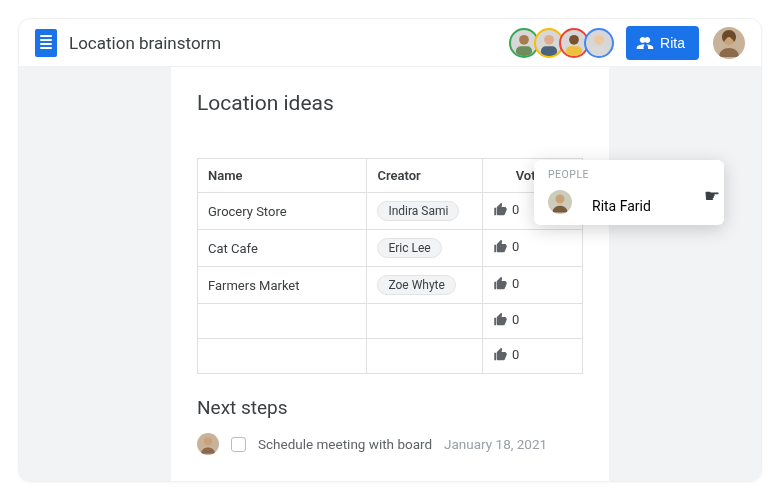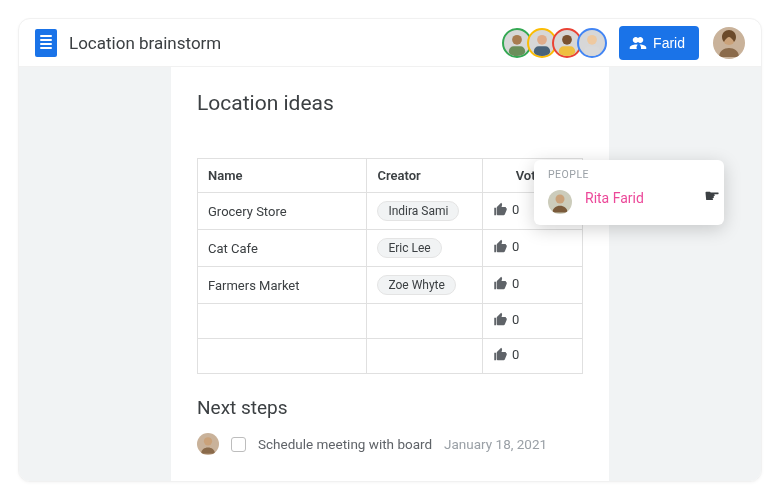--- a/index.html
+++ b/index.html
@@ -208,25 +208,25 @@
     z-index: 10;
   }
   .people-popover .pp-label{
     font-size:10.5px;
     letter-spacing:0.5px;
     color:#9aa0a6;
     padding: 0 14px 4px 14px;
   }
   .pp-row{
     display:flex;
-    align-items:flex-start;
-    gap:13px;
+    align-items:flex-end;
+    gap:20px;
     padding: 5px 14px;
     font-size:14px;
-    color:#ec4899;
+    color:#000000;
     cursor:pointer;
   }
   .pp-avatar{
     width:24px;height:24px;border-radius:50%;
     overflow:hidden;background:#ccb;
   }
   .pp-avatar svg{width:100%;height:100%;}
   .cursor-hand{
     position:absolute;
     top: 118px;
@@ -269,21 +269,21 @@
           <svg viewBox="0 0 32 32">
             <circle cx="16" cy="12" r="6" fill="#eec9a0"></circle>
             <rect x="6" y="20" width="20" height="12" rx="6" fill="#d9d9d9"></rect>
           </svg>
         </div>
     </div>
     <button class="share-btn">
       <svg viewBox="0 0 24 24">
           <path d="M15 12c2.21 0 4-1.79 4-4s-1.79-4-4-4-4 1.79-4 4 1.79 4 4 4zm-6 0c2.21 0 4-1.79 4-4S11.21 4 9 4 5 5.79 5 8s1.79 4 4 4zm0 2c-2.67 0-8 1.34-8 4v2h9.5c-.3-.63-.5-1.3-.5-2 0-1.54.73-2.89 1.86-3.76C10.9 14.09 9.9 14 9 14zm6 0c-.35 0-.74.02-1.14.06 1.28.93 2.14 2.28 2.14 3.94v2h7v-2c0-2.66-5.33-4-8-4z"></path>
         </svg>
-      <span>Farid</span>
+      <span>Rita</span>
     </button>
     <div class="me-avatar">
       <svg viewBox="0 0 32 32">
           <circle cx="16" cy="12" r="6" fill="#caa27a"></circle>
           <path d="M6 30c0-6 5-9 10-9s10 3 10 9" fill="#8a6a4a"></path>
           <path d="M9 10c0-4 3-7 7-7s7 3 7 7c0 2-1 4-2 5-1-3-4-5-5-5s-4 2-5 5c-1-1-2-3-2-5z" fill="#6b4a2a"></path>
         </svg>
     </div>
   </div>
 

